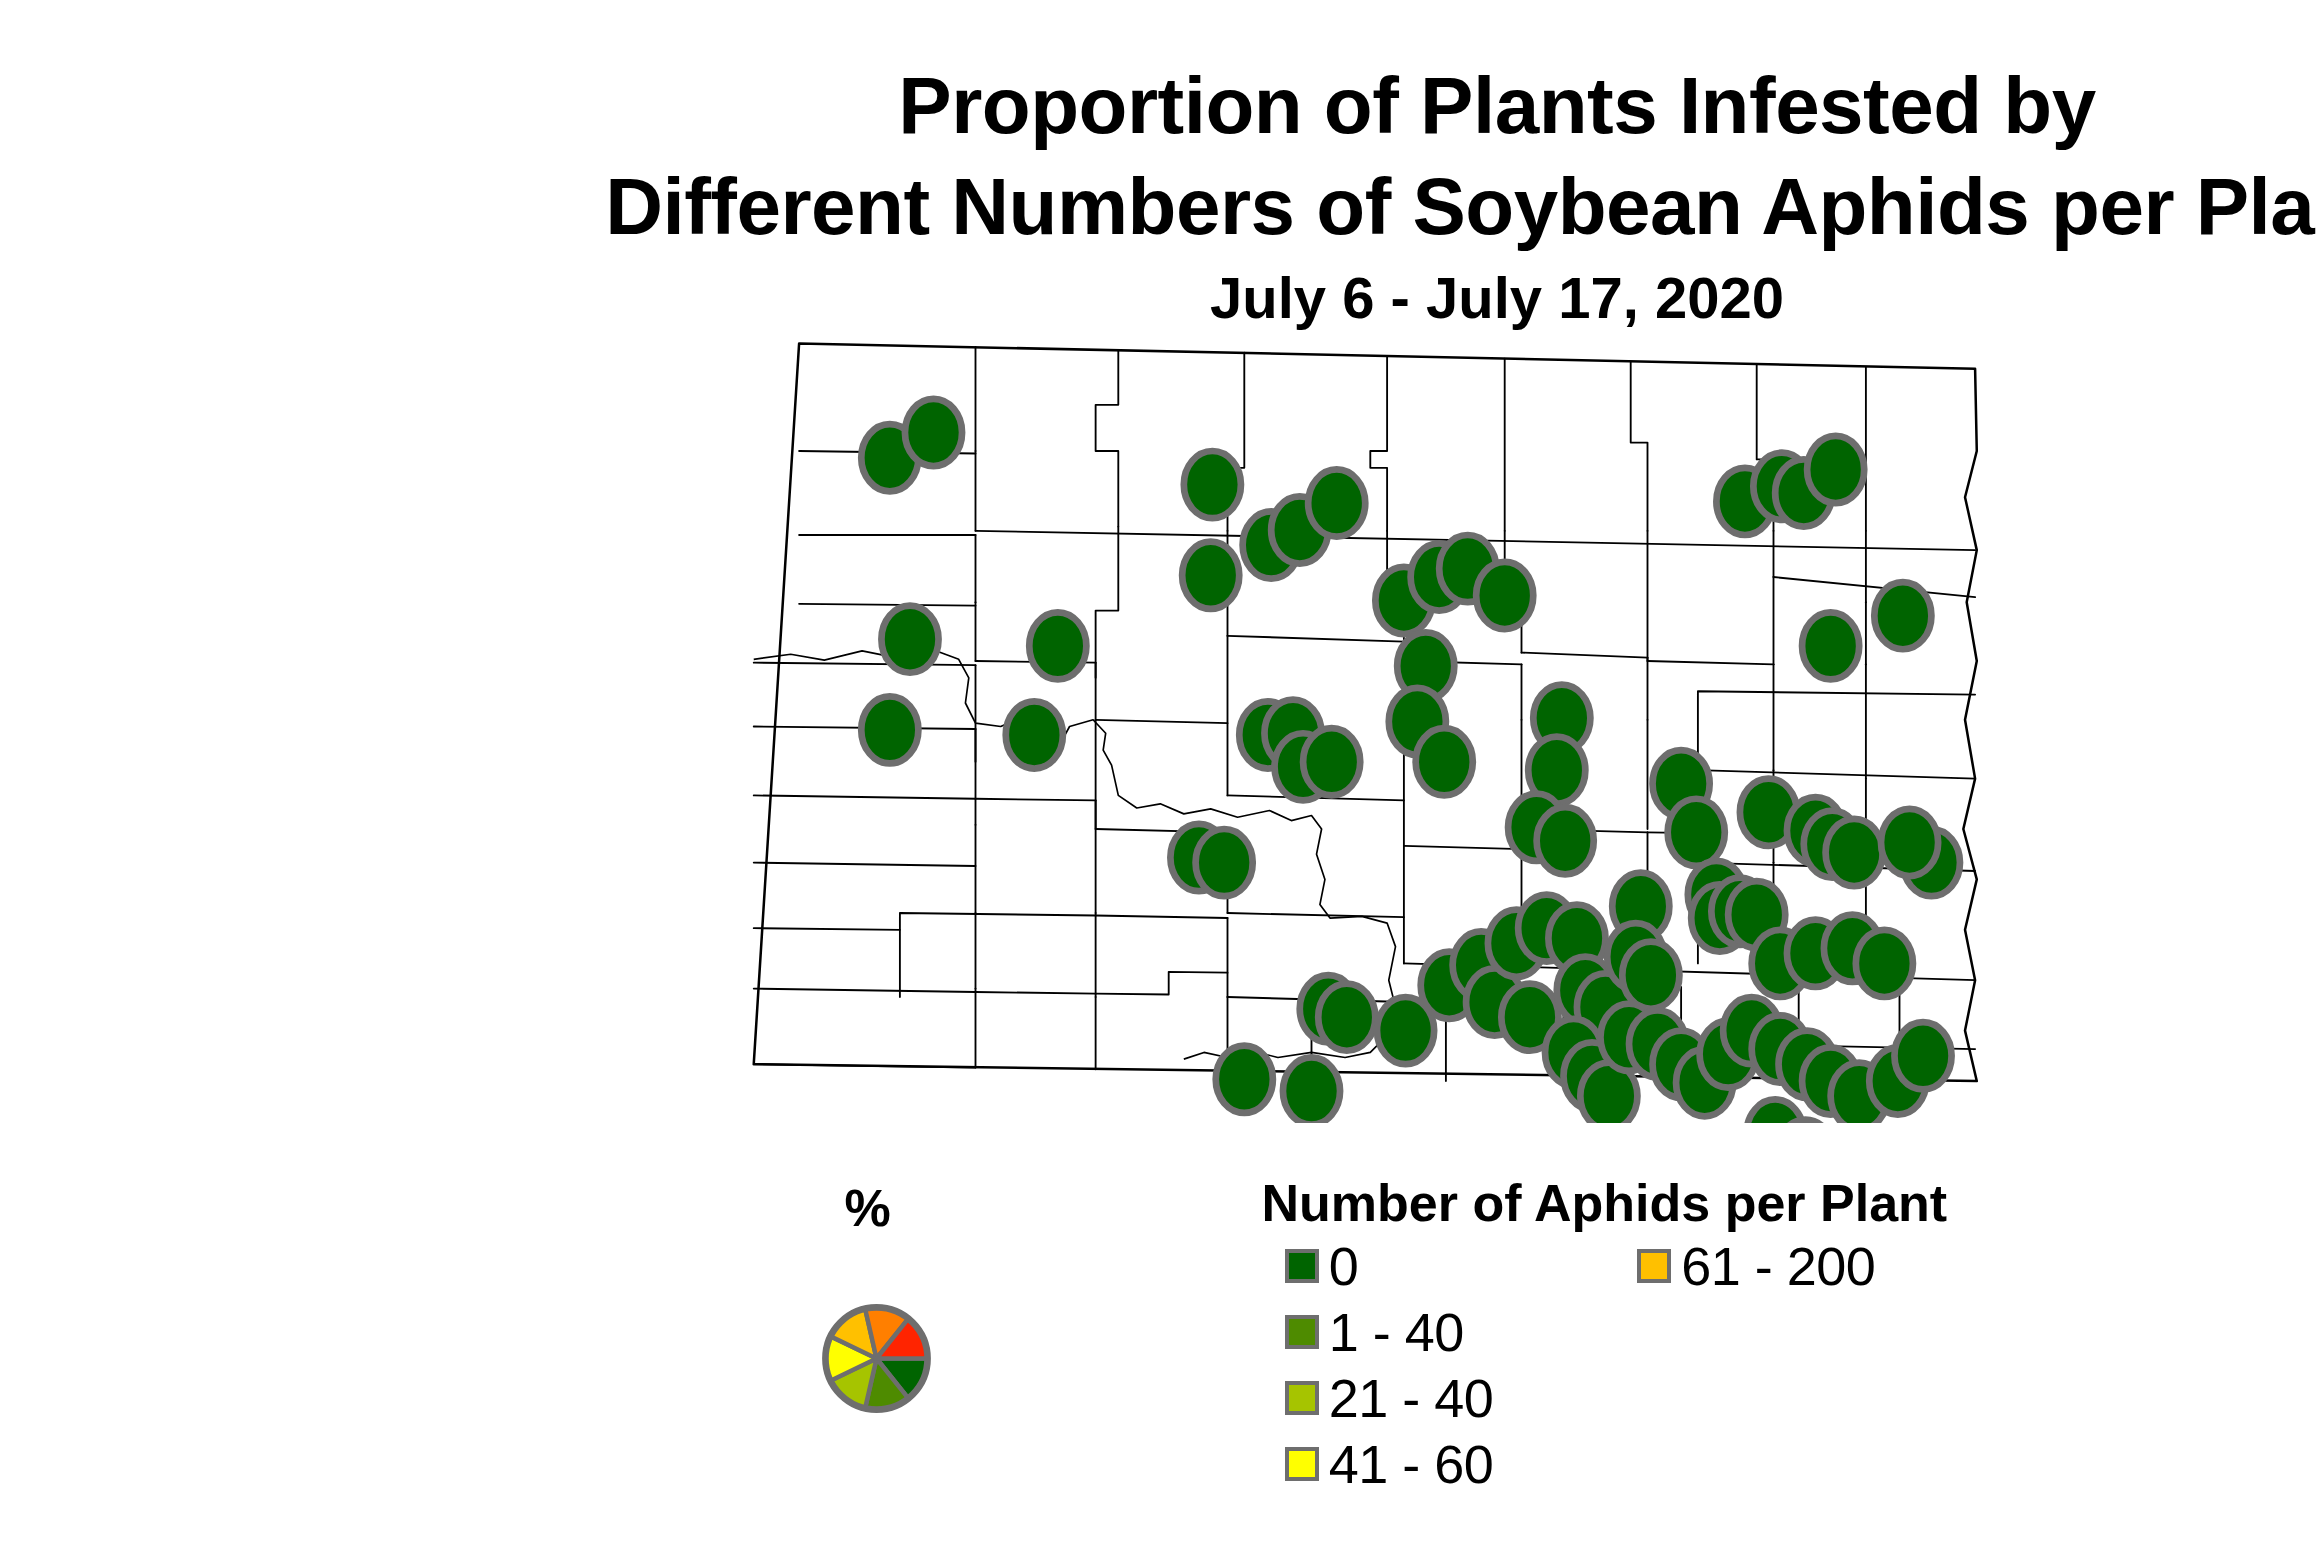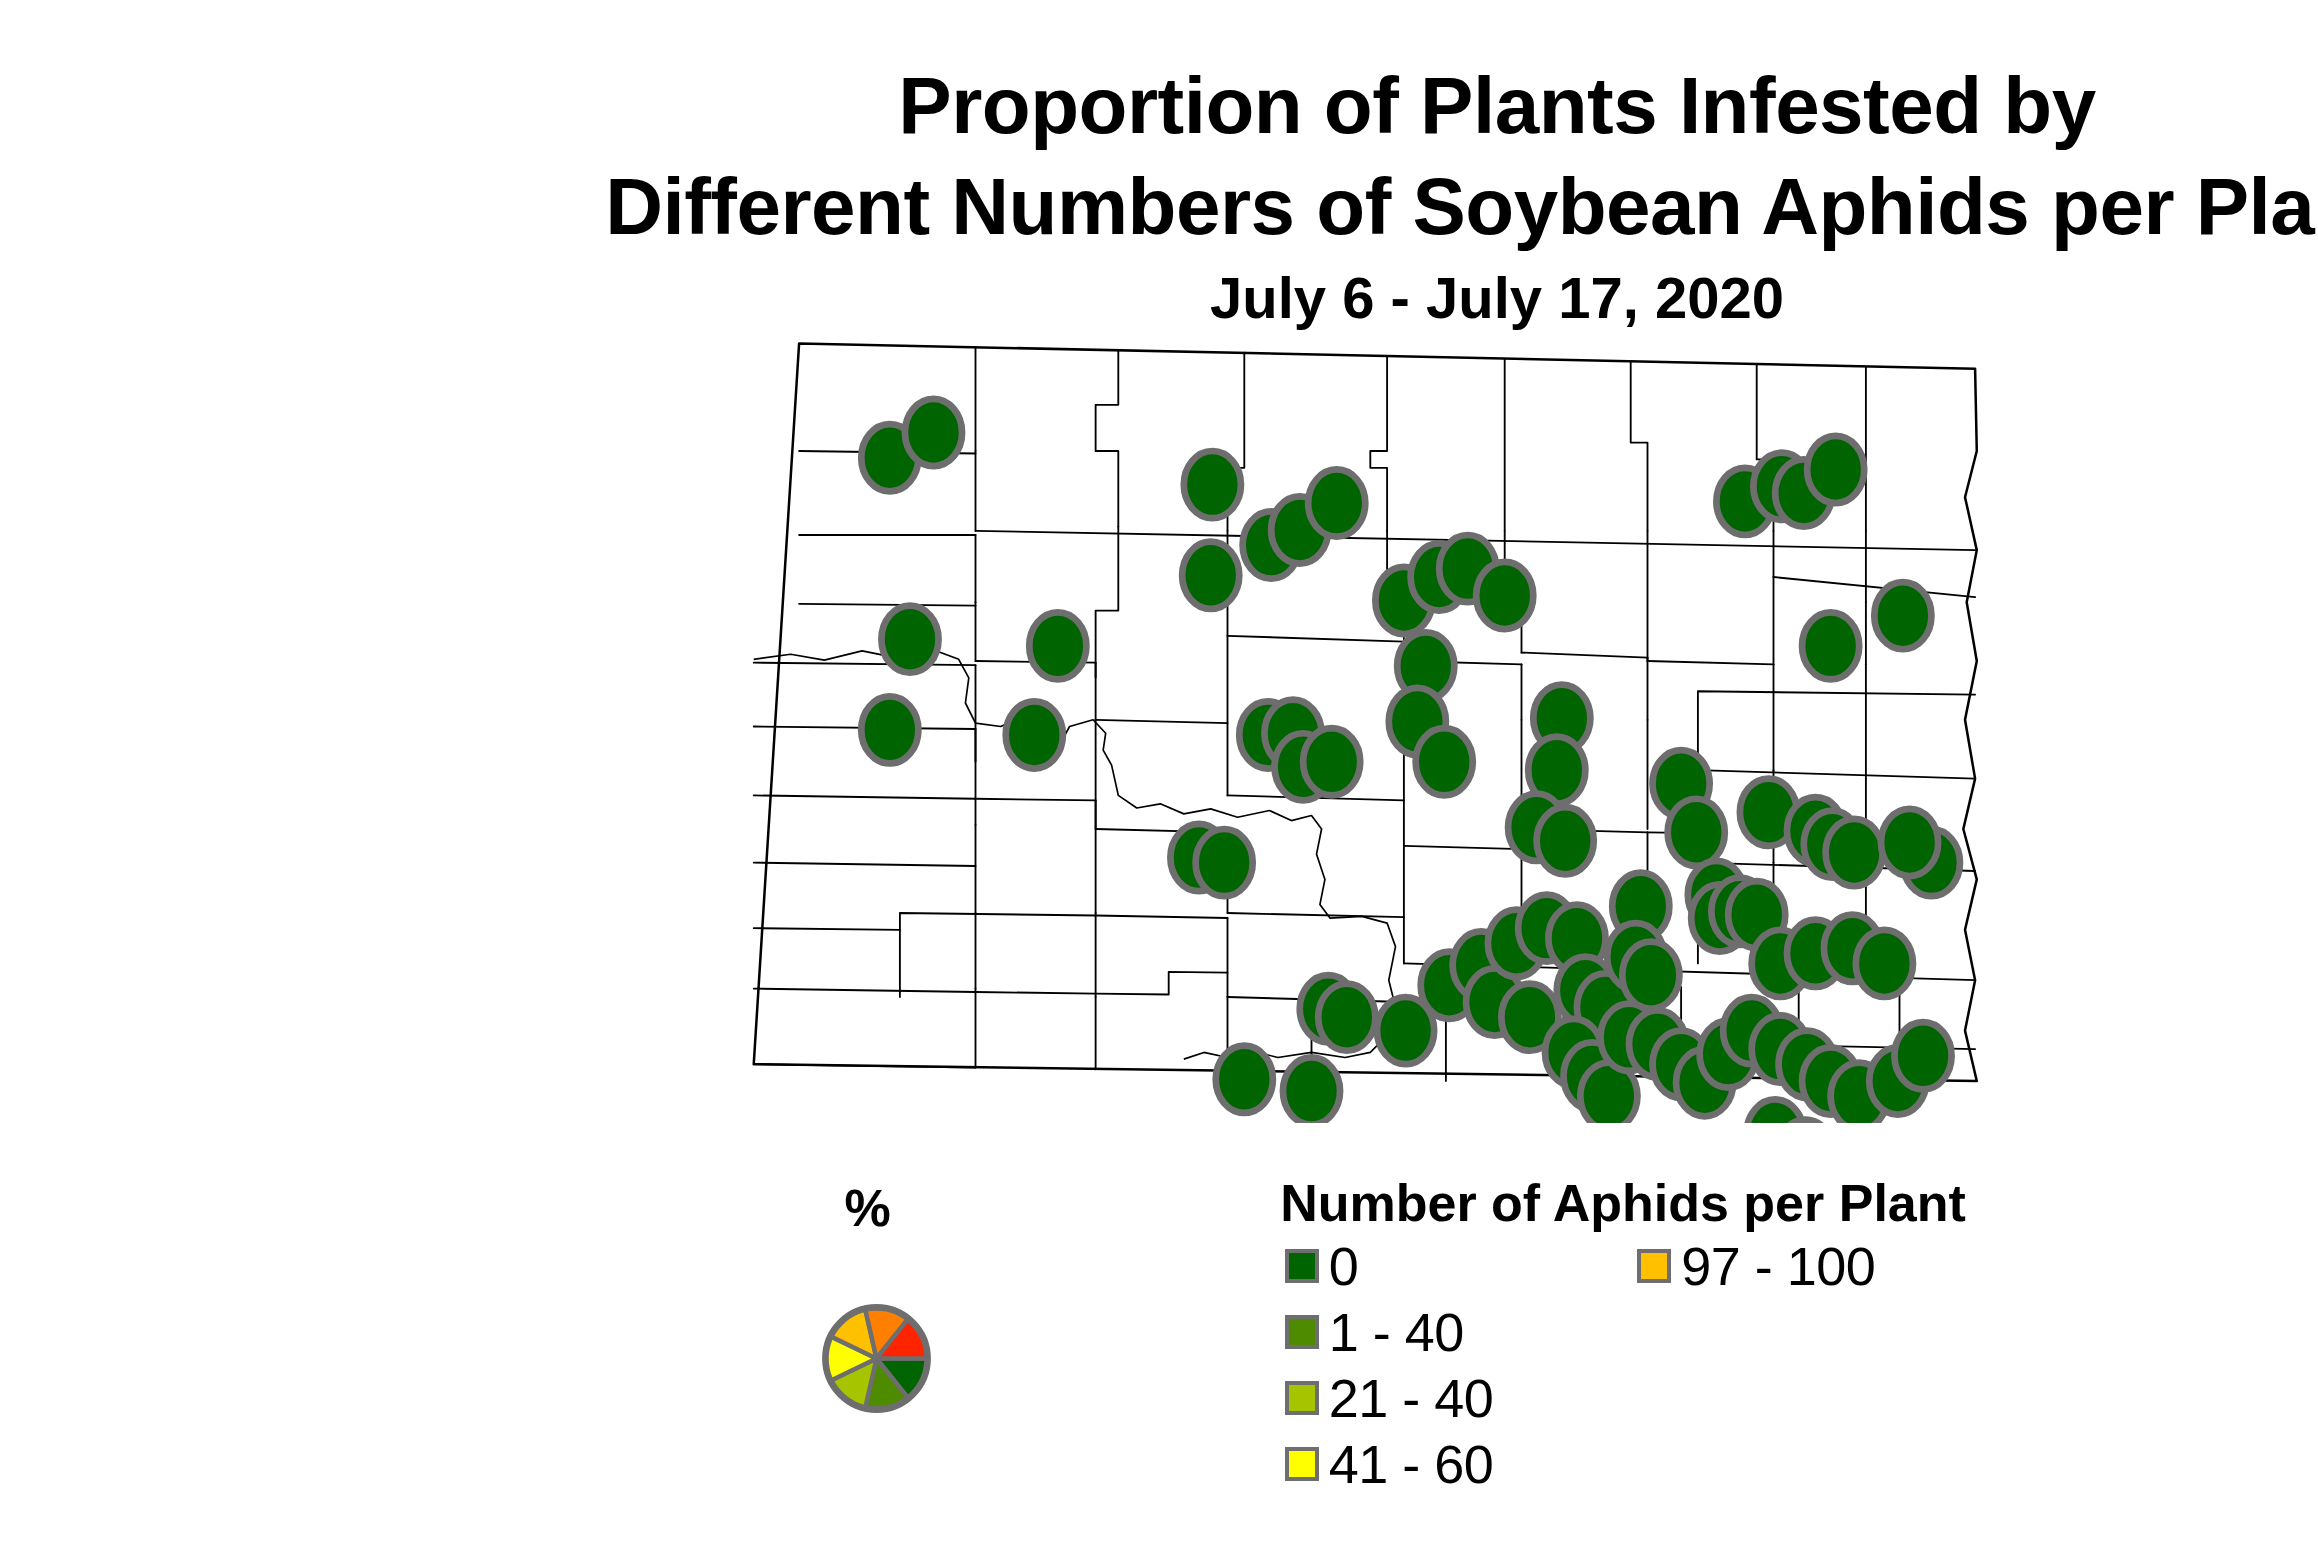--- a/index.html
+++ b/index.html
@@ -30,21 +30,21 @@
   #pct-key{position:absolute;left:770px;top:1178px;width:195px;height:260px;}
   #pct-label{
     position:absolute;left:0;top:0;width:195px;text-align:center;
     font-size:52px;font-weight:bold;
   }
   #pct-pie{position:absolute;left:51px;top:125px;width:111px;height:111px;}
 
   
   #legend{position:absolute;left:1280px;top:1173px;width:723px;height:325px;}
   #legend-title{
-    position:absolute;left:-18.5px;top:0;width:723px;text-align:center;
+    position:absolute;left:-18.5px;top:0;width:723px;text-align:left;
     font-size:52px;font-weight:bold;white-space:nowrap;
   }
   .legend-col{position:absolute;top:60px;}
   #legend-col-left{left:4.6px;}
   #legend-col-right{left:357px;}
   .legend-item{
     display:flex;align-items:center;height:66px;
   }
   .swatch{
     width:26px;height:26px;border:4.2px solid #6e6e6e;box-sizing:content-box;
@@ -709,19 +709,19 @@
           <span class="legend-text">21 - 40</span>
         </div>
         <div class="legend-item">
           <span class="swatch" style="background: rgb(255, 255, 0);"></span>
           <span class="legend-text">41 - 60</span>
         </div>
       </div>
     <div class="legend-col" id="legend-col-right">
         <div class="legend-item">
           <span class="swatch" style="background: rgb(255, 192, 0);"></span>
-          <span class="legend-text">97 - 100</span>
+          <span class="legend-text">61 - 200</span>
         </div>
       </div>
   </div>
 
 </div>
 
 
 </body></html>

